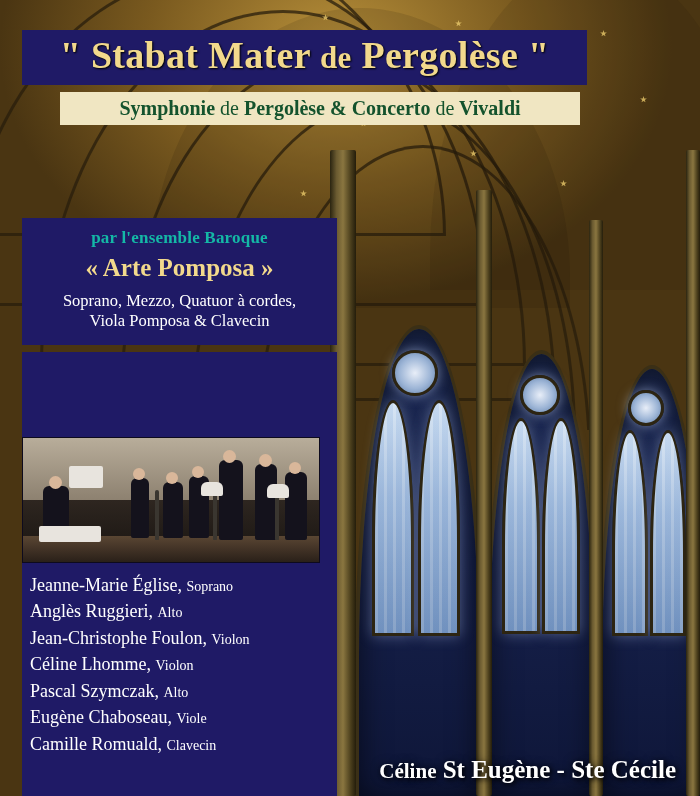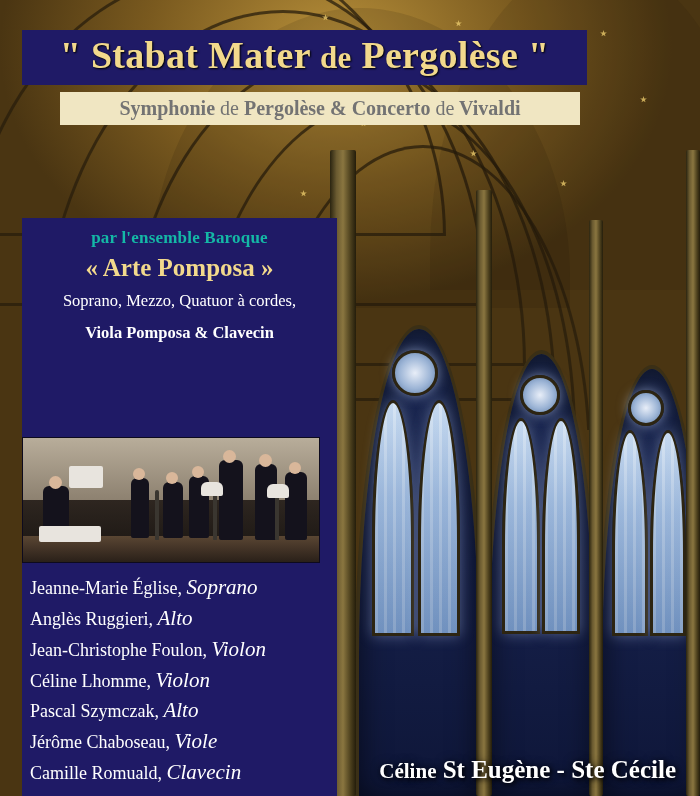--- a/index.html
+++ b/index.html
@@ -108,21 +108,21 @@
   .subtitle-band {
     position: absolute;
     left: 60px; top: 92px;
     width: 520px;
     padding: 5px 8px;
     background: #f0e6c2;
     box-sizing: border-box;
     text-align: center;
   }
   .subtitle {
-    color: #737373;
+    color: #14532d;
     font-size: 20px;
     font-weight: bold;
     white-space: nowrap;
   }
   .subtitle .lite { font-weight: normal; }
 
   .ensemble-band {
     position: absolute;
     left: 22px; top: 218px;
     width: 315px;
@@ -141,21 +141,21 @@
     color: #f2d98c;
     font-size: 25px;
     font-weight: bold;
     margin-top: 6px;
   }
   .ens-line3, .ens-line4 {
     color: #ffffff;
     font-size: 16.5px;
     margin-top: 9px;
   }
-  .ens-line4 { margin-top: 12px; font-weight: bold; }
+  .ens-line4 { margin-top: 0; }
 
   .left-panel {
     position: absolute;
     left: 22px; top: 352px;
     width: 315px;
     height: 444px;
     background: #1f1a66;
   }
 
   .photo {
@@ -196,22 +196,21 @@
     left: 30px; top: 572px;
     width: 300px;
   }
   .perf {
     color: #ffffff;
     font-size: 18px;
     line-height: 1.47;
     white-space: nowrap;
   }
   .perf .role {
-    font-style: italic;
-    font-size: 21px;
+    font-size: 14px;
   }
 
   .venue {
     position: absolute;
     right: 24px; bottom: 12px;
     color: #ffffff;
     font-size: 25px;
     font-weight: bold;
     text-shadow: 2px 2px 4px rgba(0,0,0,0.9), 0 0 10px rgba(0,0,0,0.7);
     white-space: nowrap;
@@ -340,21 +339,21 @@
     </div>
     <div class="perf">
       <span>Céline Lhomme,</span>
       <span class="role">Violon</span>
     </div>
     <div class="perf">
       <span>Pascal Szymczak,</span>
       <span class="role">Alto</span>
     </div>
     <div class="perf">
-      <span>Jérôme Chaboseau,</span>
+      <span>Eugène Chaboseau,</span>
       <span class="role">Viole</span>
     </div>
     <div class="perf">
       <span>Camille Romuald,</span>
       <span class="role">Clavecin</span>
     </div>
   </div>
 
   <div class="venue">
     <span class="sm">Céline</span>

